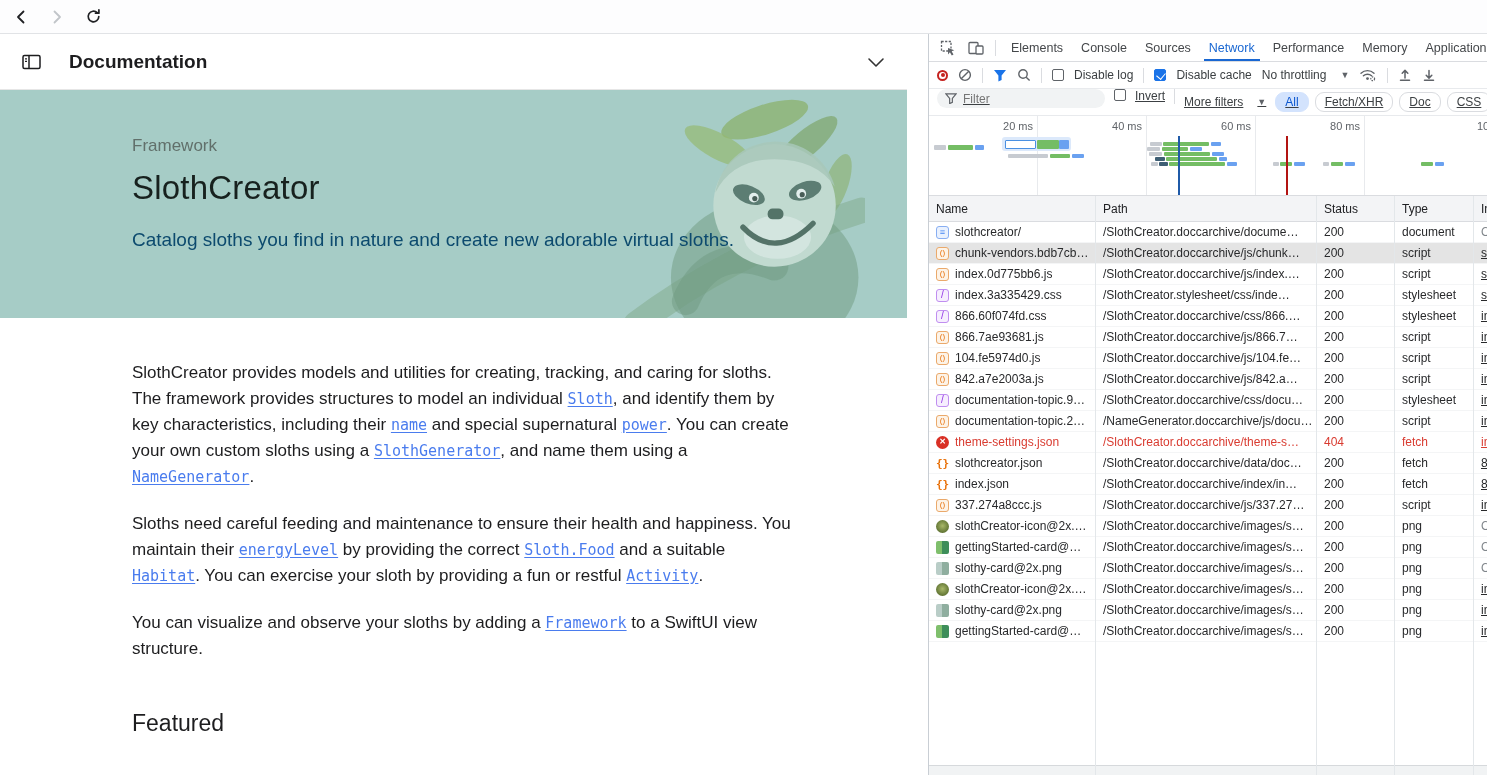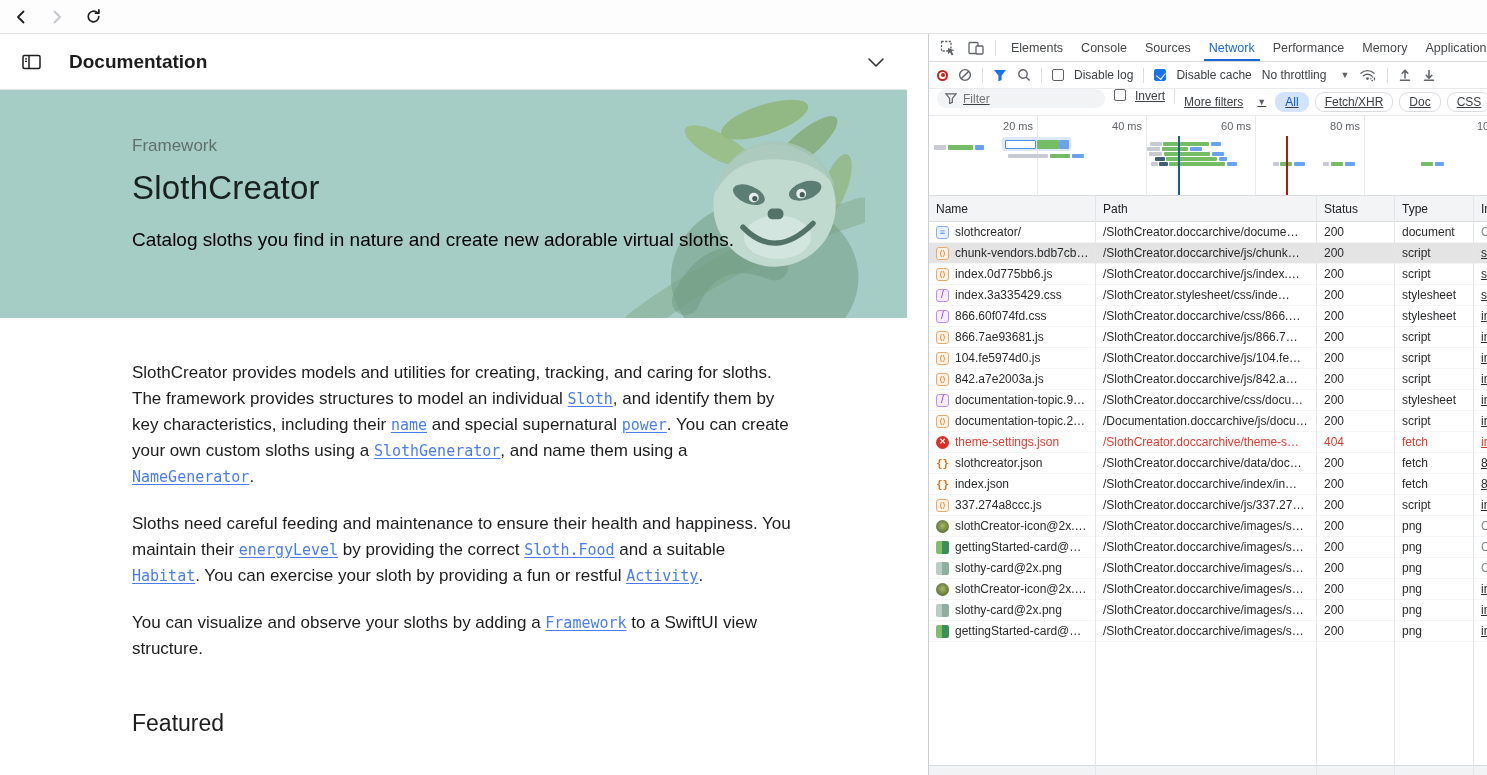--- a/index.html
+++ b/index.html
@@ -19,21 +19,21 @@
 
   
   .page { width:928px; height:100%; background:#fff; overflow:hidden; }
   .doc-header { height:56px; border-bottom:1px solid #e6e6e6; display:flex; align-items:center;
     padding:0 22px; gap:28px; background:#fff; }
   .doc-title { font-size:19px; font-weight:700; color:#1d1d1f; flex:1; }
   .hero { height:228px; background:var(--hero); position:relative; overflow:hidden; }
   .hero-inner { padding:46px 0 0 132px; position:relative; z-index:1; }
   .eyebrow { font-size:17px; color:#61706b; margin-bottom:13px; }
   .hero-title { font-size:33px; font-weight:500; color:#17211e; margin-bottom:18px; letter-spacing:.2px;}
-  .hero-sub { font-size:19px; line-height:1.55; color:#000000; max-width:625px; }
+  .hero-sub { font-size:19px; line-height:1.55; color:#0c4a6e; max-width:625px; }
   .sloth-art { position:absolute; right:42px; top:2px; z-index:0; }
 
   .content { padding:42px 0 0 132px; max-width:800px; }
   .h2 { font-size:23px; font-weight:500; color:#1d1d1f; margin-bottom:20px; }
   .doc-p { font-size:17px; line-height:1.53; color:#1d1d1f; max-width:660px; margin-bottom:21px; }
   .code-link { font-family:"DejaVu Sans Mono", monospace; font-size:15px; color:var(--link);
     text-decoration:underline; text-underline-offset:2px; cursor:pointer; }
   .featured { margin-top:48px; }
 
   
@@ -450,21 +450,21 @@
             <span class="cell">/SlothCreator.doccarchive/css/docu…</span>
             <span class="cell">200</span>
             <span class="cell">stylesheet</span>
             <span class="cell"><span class="init-link">in</span></span>
           </div>
           <div class="net-row grid-row">
             <span class="cell namec">
               <span class="ric script">()</span>
               <span style="overflow: hidden; white-space: nowrap;">documentation-topic.2…</span>
             </span>
-            <span class="cell">/Documentation.doccarchive/js/docu…</span>
+            <span class="cell">/NameGenerator.doccarchive/js/docu…</span>
             <span class="cell">200</span>
             <span class="cell">script</span>
             <span class="cell"><span class="init-link">in</span></span>
           </div>
           <div class="net-row grid-row error">
             <span class="cell namec">
               <span class="ric error">✕</span>
               <span style="overflow: hidden; white-space: nowrap;">theme-settings.json</span>
             </span>
             <span class="cell">/SlothCreator.doccarchive/theme-s…</span>

